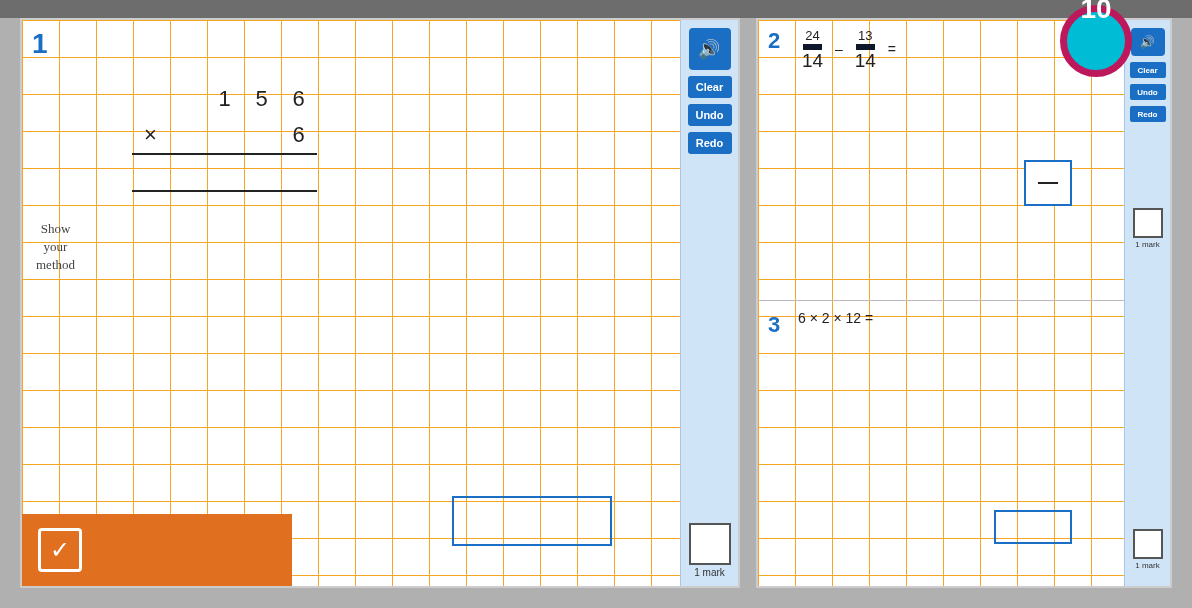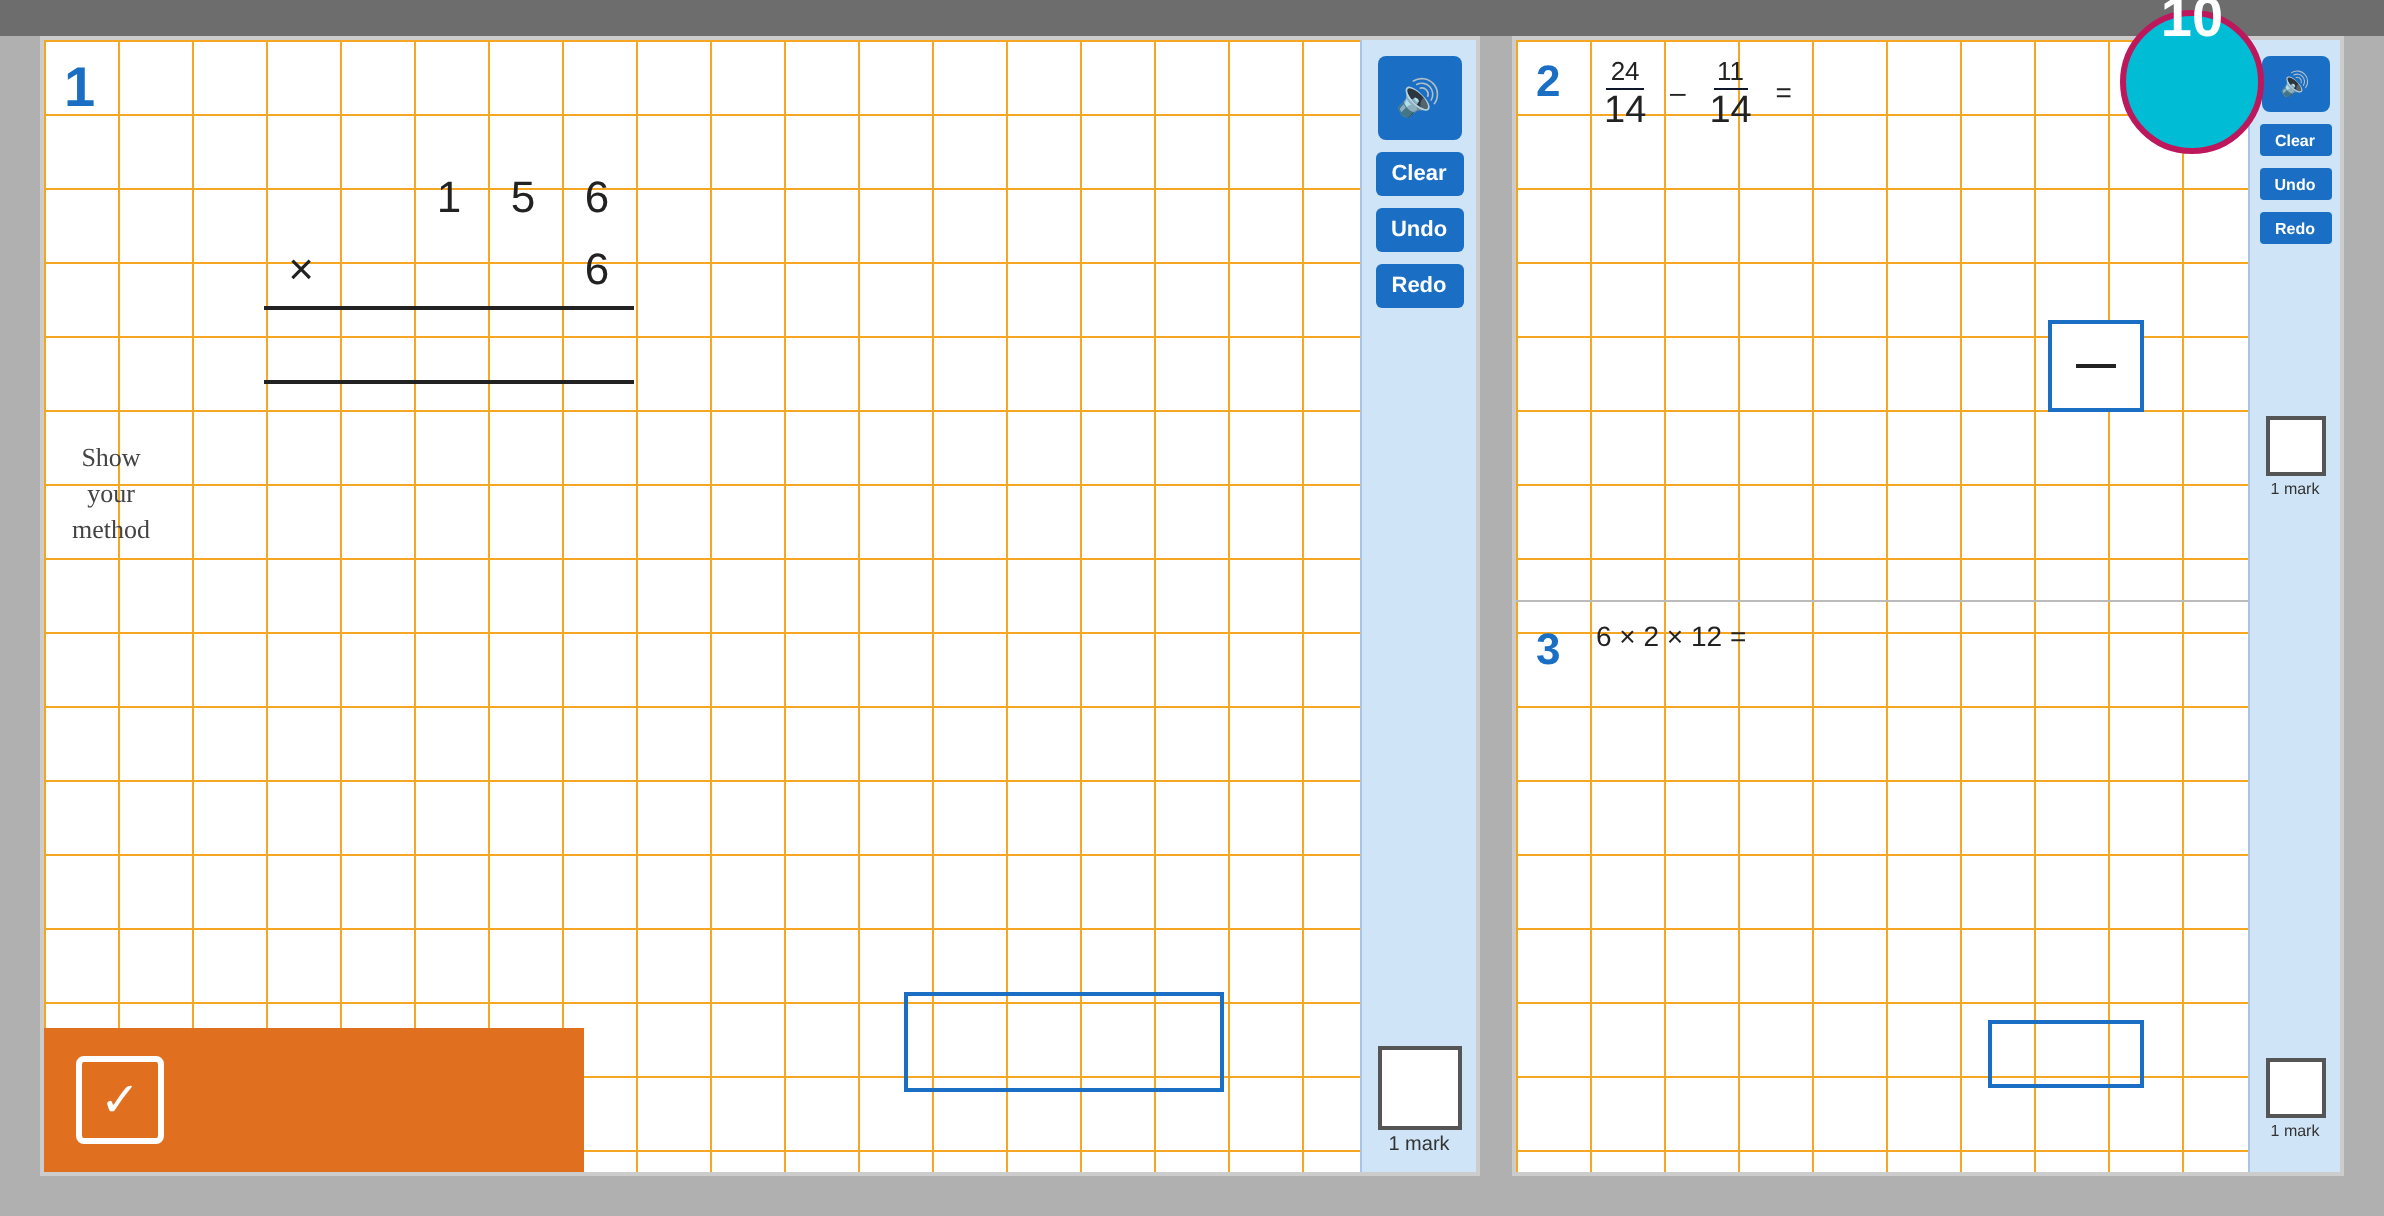--- a/index.html
+++ b/index.html
@@ -27,21 +27,21 @@
       right: 60px;
       width: 72px;
       height: 72px;
       background: #00bcd4;
       border-radius: 50%;
       display: flex;
       flex-direction: column;
       align-items: center;
       justify-content: center;
       z-index: 10;
-      border: 3px solid #be185d;
+      border: 7px solid #be185d;
       gap: 10px;
     }
     .tests-badge .num {
       font-size: 28px;
       font-weight: bold;
       color: #fff;
       line-height: 1;
     }
     .tests-badge .label {
       font-size: 10px;
@@ -285,21 +285,21 @@
 
     .fraction {
       display: inline-flex;
       flex-direction: column;
       align-items: center;
       vertical-align: middle;
       margin: 0 2px;
     }
 
     .fraction .num-f {
-      border-bottom: 1px solid #0f172a;
+      border-bottom: 6px solid #0f172a;
       padding: 0 2px;
       font-size: 13px;
       line-height: 1.2;
     }
 
     .fraction .den-f {
       padding: 0 2px;
       font-size: 19px;
       line-height: 1.2;
     }
@@ -463,21 +463,21 @@
         <div class="q2-area">
           <span>
             <span class="fraction">
               <span class="num-f">24</span>
               <span class="den-f">14</span>
             </span>
           </span>
           <span style="margin:0 4px;font-size:14px;">–</span>
           <span>
             <span class="fraction">
-              <span class="num-f">11</span>
+              <span class="num-f">13</span>
               <span class="den-f">14</span>
             </span>
           </span>
           <span style="margin-left:4px;font-size:14px;">=</span>
         </div>
 
         <div class="answer-box-q2">
           <div class="dash-in-box"></div>
         </div>
 

